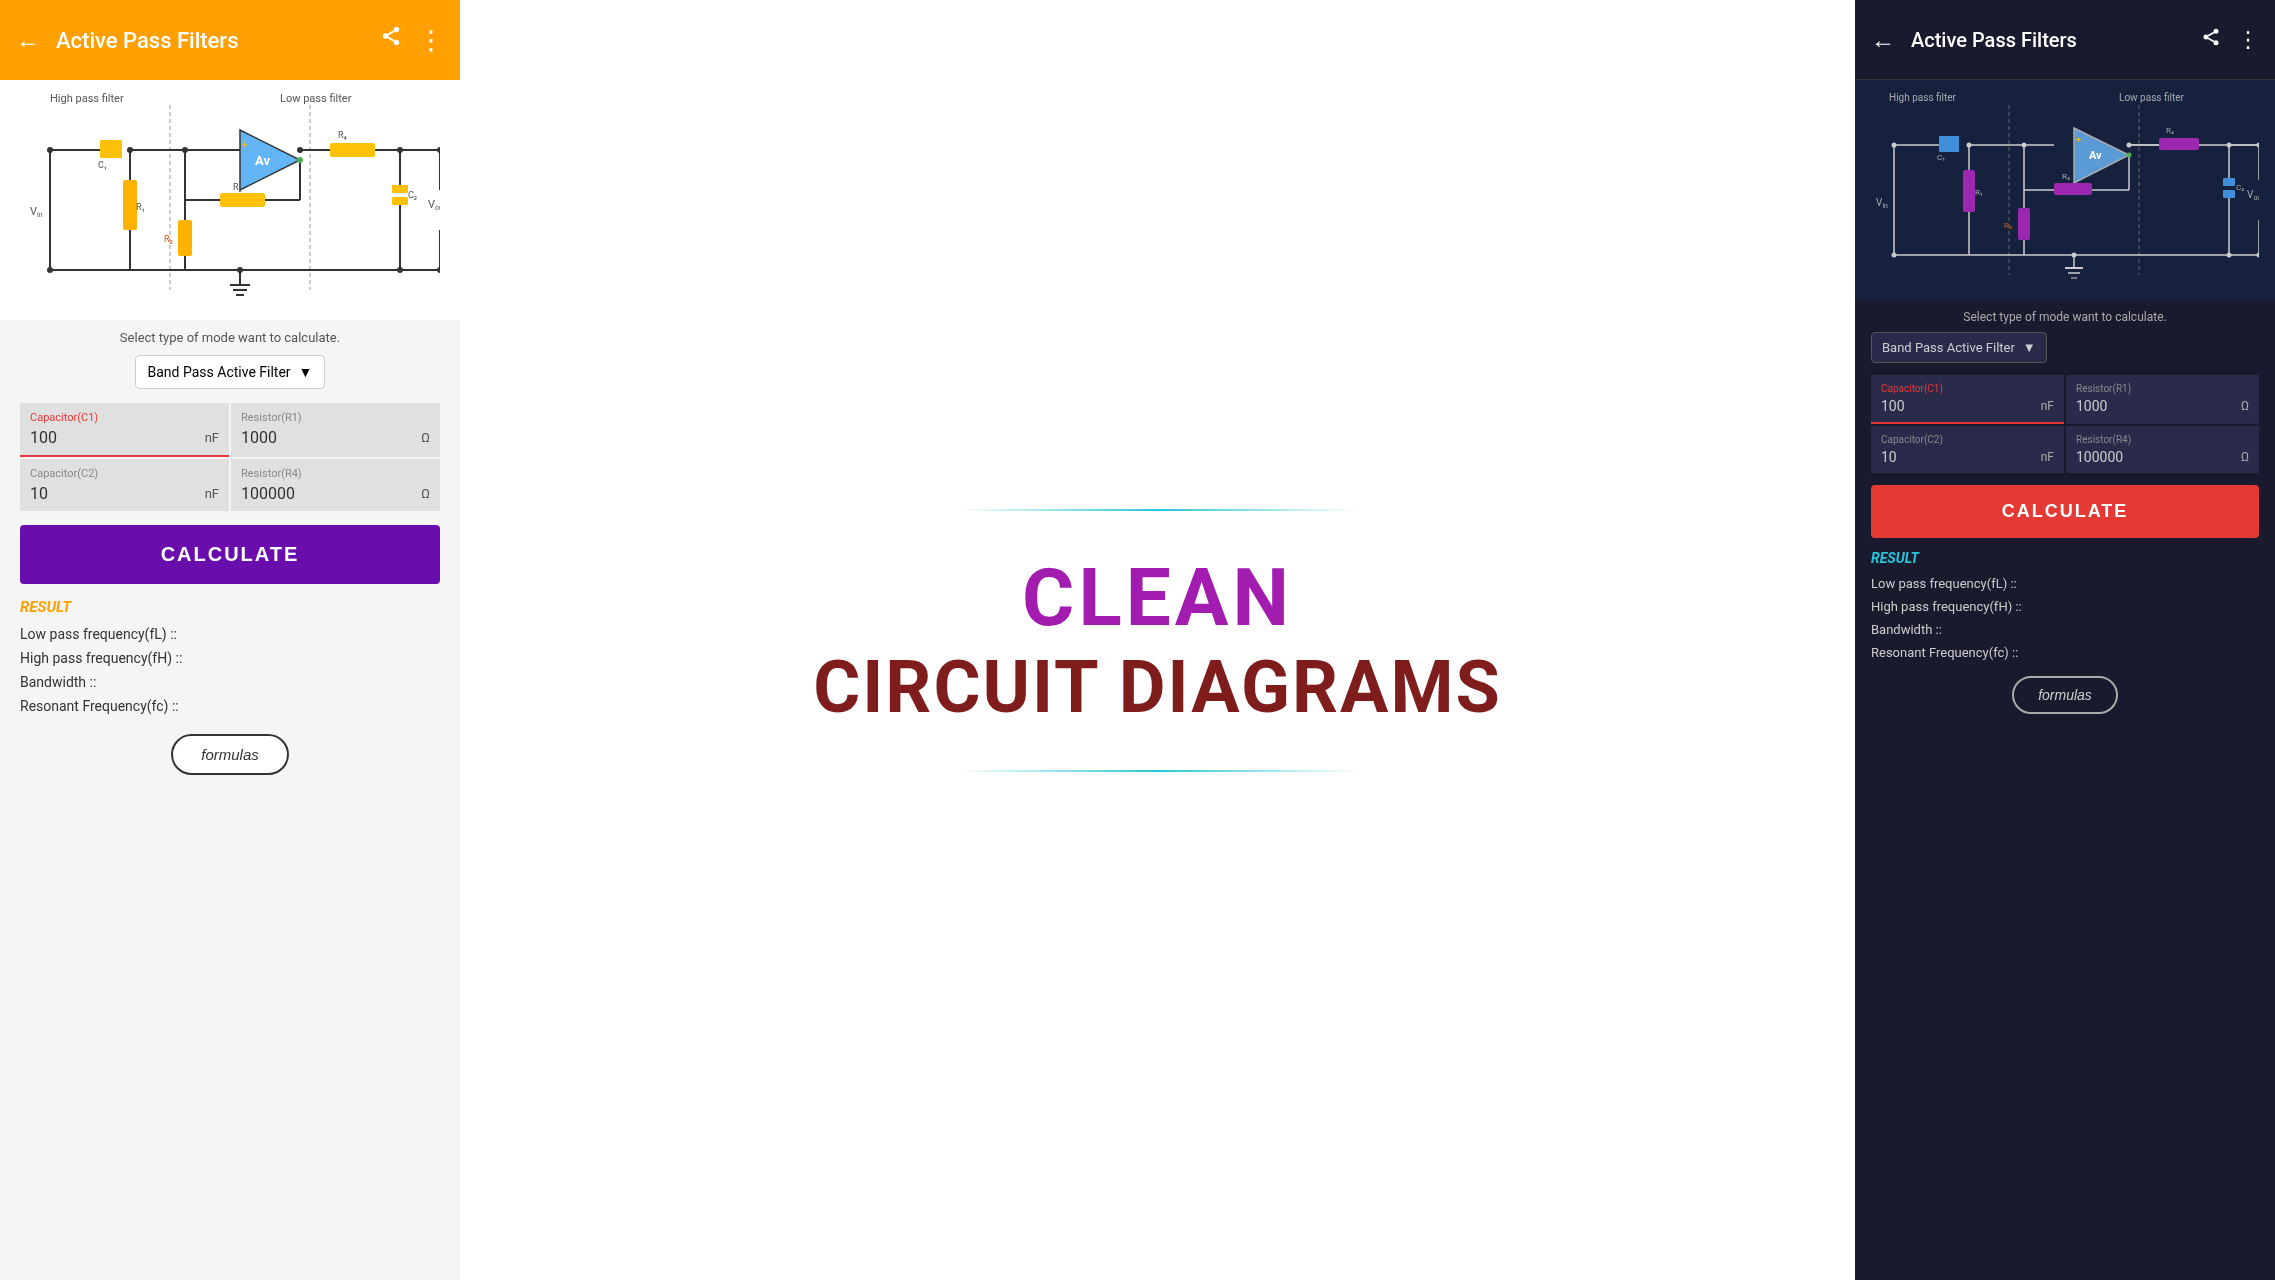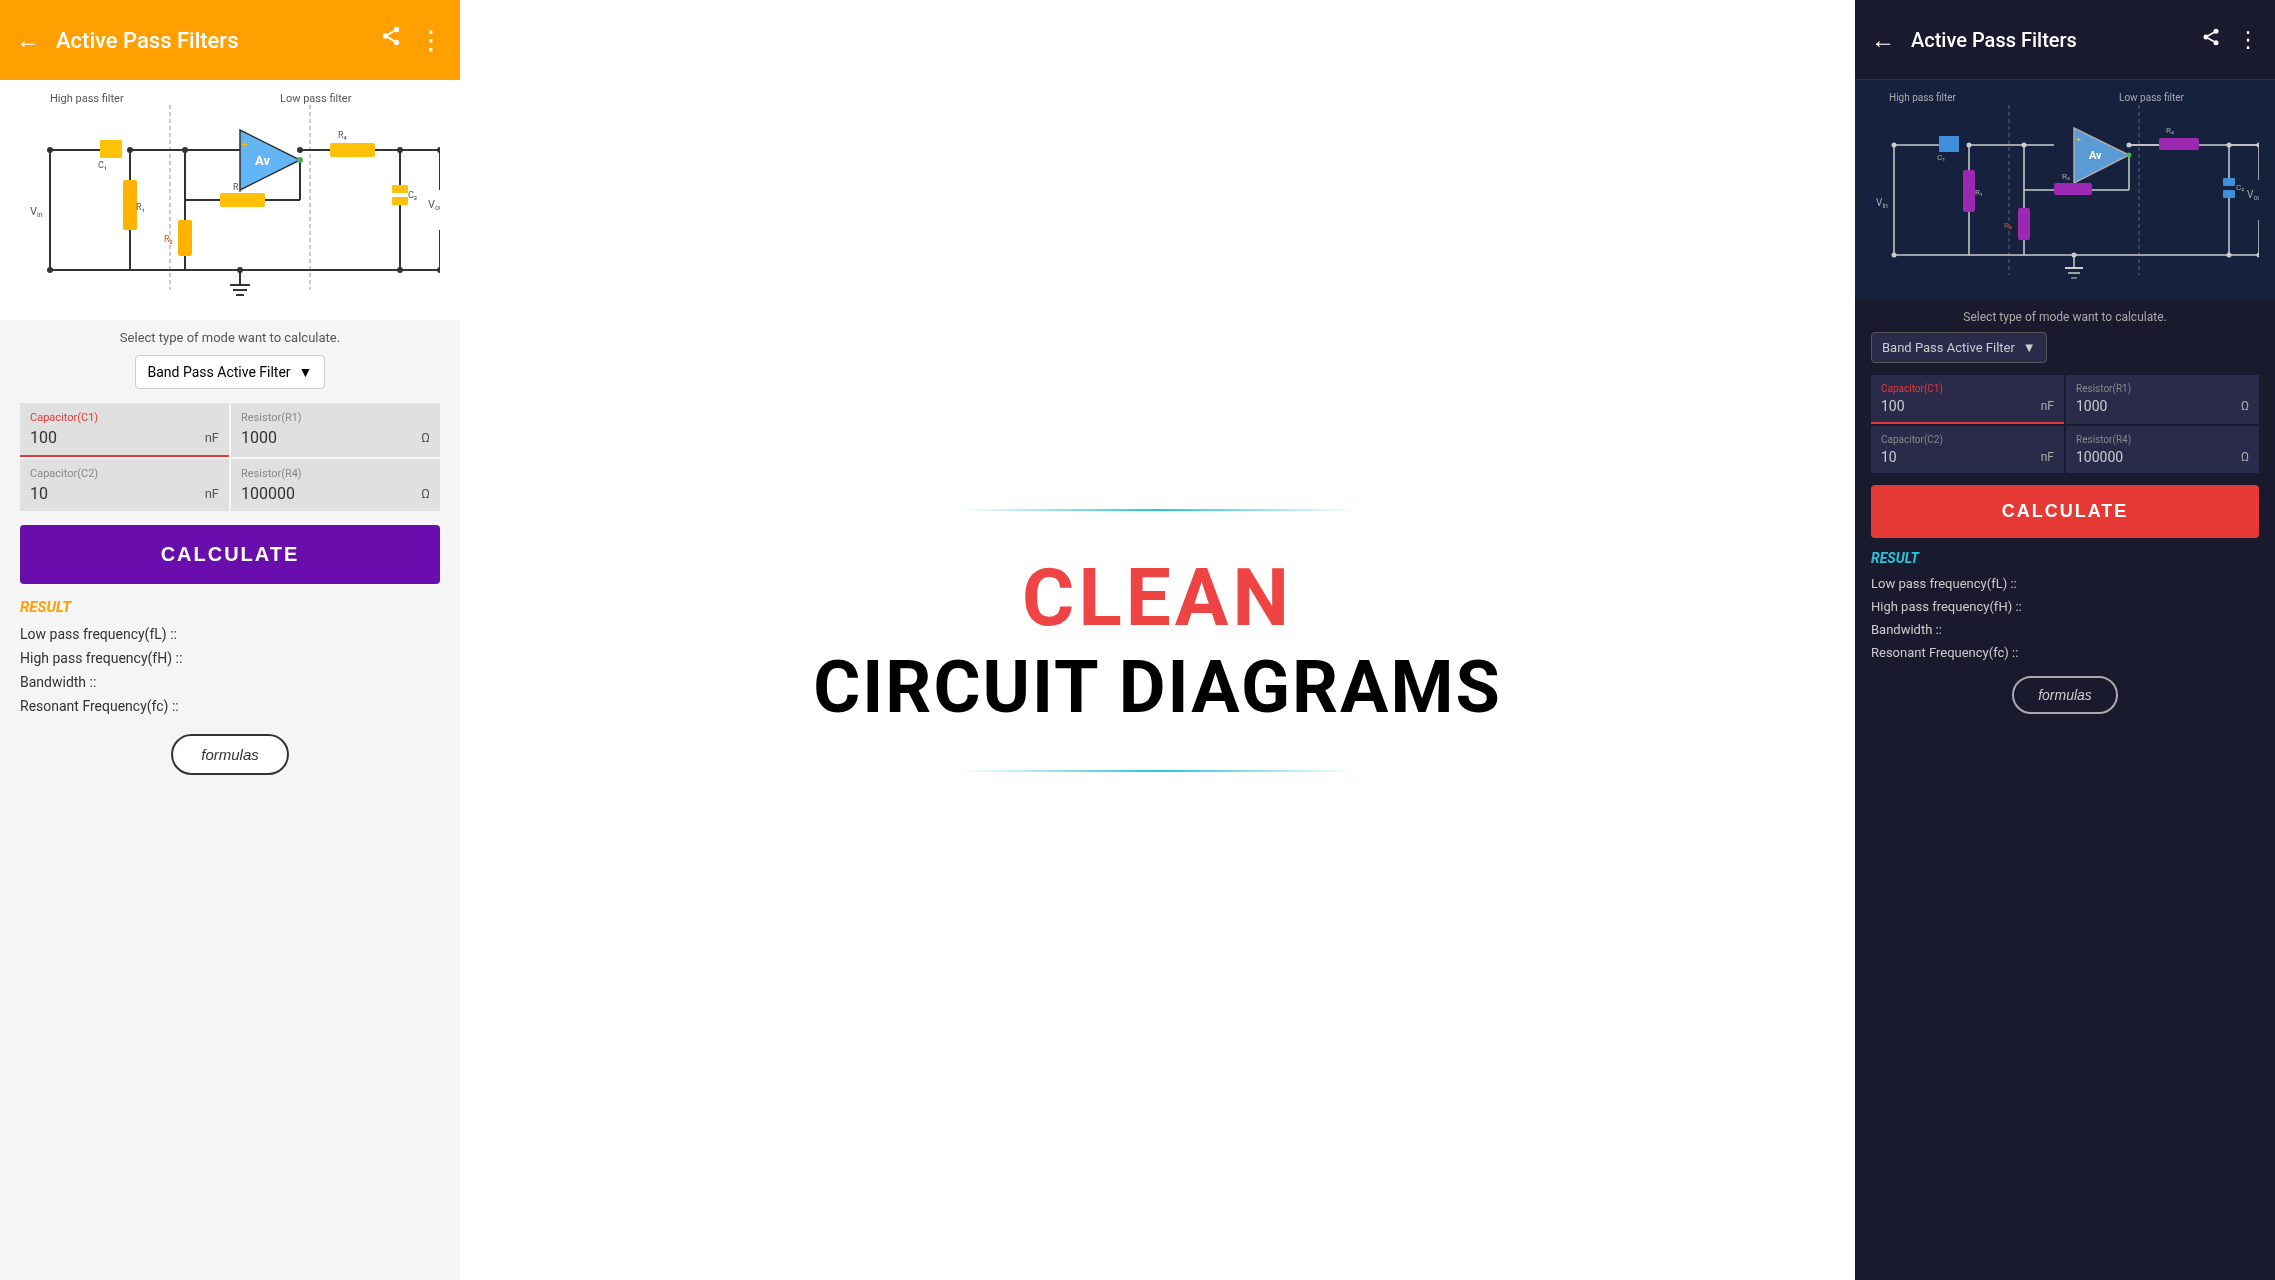--- a/index.html
+++ b/index.html
@@ -182,28 +182,28 @@
     .middle-line-top {
       width: 400px;
       height: 2px;
       background: linear-gradient(to right, transparent, #26C6DA, transparent);
       margin-bottom: 40px;
     }
 
     .middle-clean {
       font-size: 80px;
       font-weight: bold;
-      color: #ef4444;
+      color: #a21caf;
       letter-spacing: 4px;
     }
 
     .middle-circuit {
       font-size: 72px;
       font-weight: bold;
-      color: #000000;
+      color: #7f1d1d;
       letter-spacing: 2px;
     }
 
     .middle-line-bottom {
       width: 400px;
       height: 2px;
       background: linear-gradient(to right, transparent, #26C6DA, transparent);
       margin-top: 40px;
     }
 

